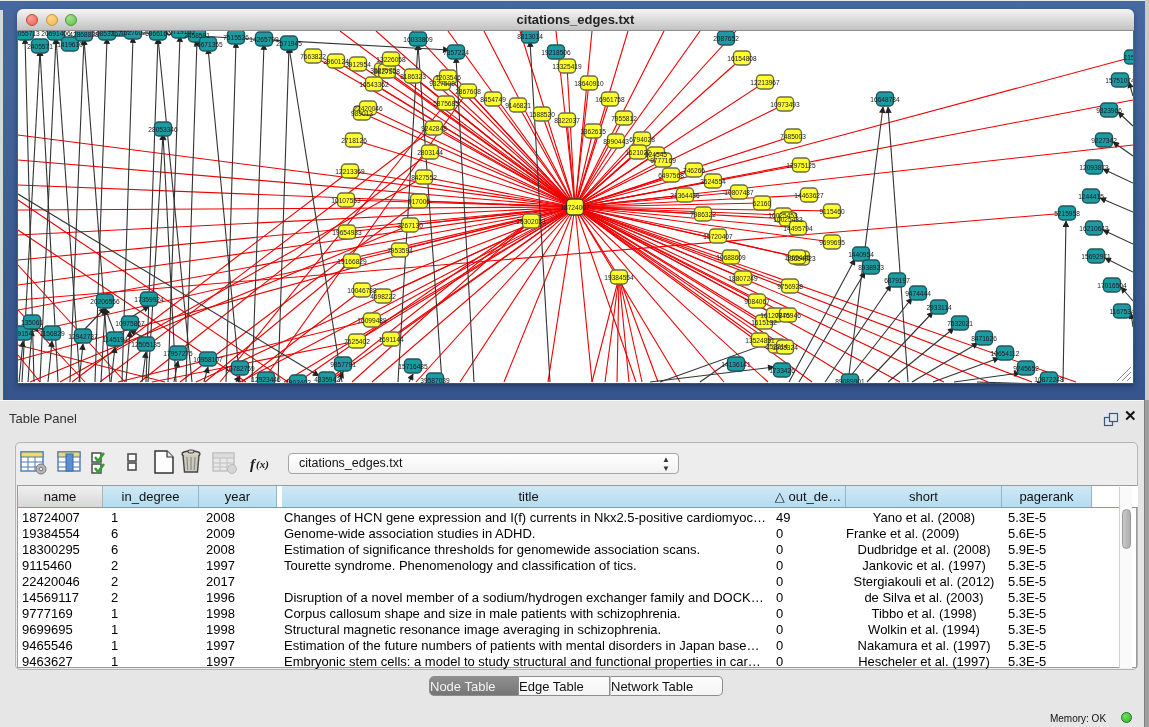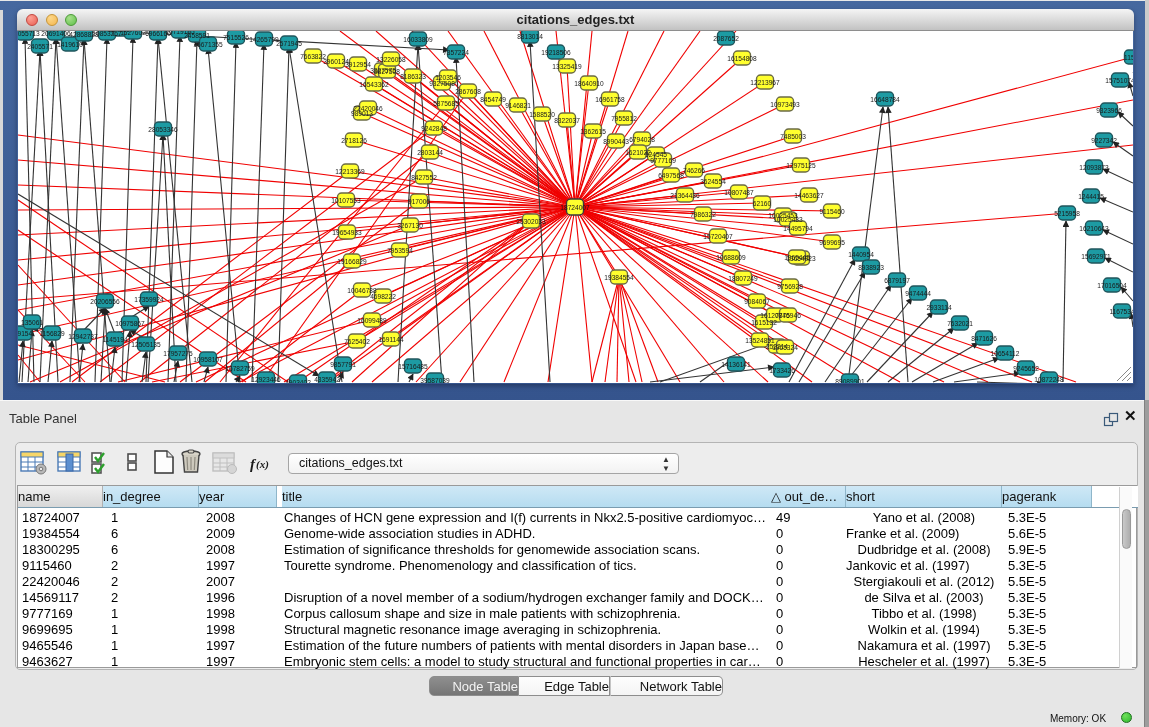--- a/index.html
+++ b/index.html
@@ -12,29 +12,29 @@
 .tl{position:absolute;top:5px;width:12px;height:12px;border-radius:50%}
 #canvas{position:absolute;left:1px;top:22px;width:1115px;height:352px;background:#fff;overflow:hidden}
 #tp{position:absolute;left:0;top:400px;width:1149px;height:327px;background:#e6e6e6;border-top:1px solid #f8f8f8}
 #tp .cap{position:absolute;left:9px;top:10px;font-size:13px;color:#333}
 #float{position:absolute;left:1103px;top:11px}
 #closex{position:absolute;left:1124px;top:6px;font-size:15px;font-weight:bold;color:#111}
 #panel{position:absolute;left:15px;top:41px;width:1123px;height:228px;background:#ededed;border:1px solid #b4b4b4;border-radius:5px}
 #combo{position:absolute;left:272px;top:10px;width:391px;height:21px;background:linear-gradient(#ffffff,#f2f2f2);border:1px solid #a5a5a5;border-radius:4px;font-size:12.5px;color:#111;line-height:19px;padding-left:10px}
 #combo .arr{position:absolute;right:8px;top:1px;font-size:8px;color:#333;line-height:9px}
 #grid{position:absolute;left:1px;top:42px;width:1120px;height:183px;background:#fff;border:1px solid #9a9a9a}
-.th{position:absolute;top:0;height:21px;font-size:13px;color:#111;text-align:left;line-height:21px;border-right:1px solid #8fb6ca;background:linear-gradient(#cfe8f6,#b5dcf0)}
+.th{position:absolute;top:0;height:21px;font-size:13px;color:#111;text-align:center;line-height:21px;border-right:1px solid #8fb6ca;background:linear-gradient(#cfe8f6,#b5dcf0)}
 .th.gray{background:linear-gradient(#f0f0f0,#d7d7d7);border-right:1px solid #b0b0b0}
 #thead{position:absolute;left:0;top:0;width:1120px;height:22px;border-bottom:1px solid #7a9cb0;background:#fff}
 .tr{position:absolute;left:0;width:1120px;height:16px;font-size:13px;color:#000}
 .tr span{position:absolute;top:0;line-height:16px;white-space:nowrap}
 #sb{position:absolute;left:1101px;top:1px;width:13px;height:181px;background:#fafafa;border-left:1px solid #d0d0d0}
 #sb .thumb{position:absolute;left:2px;top:22px;width:9px;height:40px;background:linear-gradient(90deg,#c9c9c9,#adadad);border:1px solid #999;border-radius:5px}
 #tabs{position:absolute;left:429px;top:275px;height:20px;font-size:13px}
-.tab{position:absolute;top:0;height:20px;line-height:19px;text-align:right;border:1px solid #8d8d8d}
+.tab{position:absolute;top:0;height:20px;line-height:19px;text-align:left;border:1px solid #8d8d8d}
 #tab1{left:0;width:90px;background:linear-gradient(#8f8f8f,#757575);color:#f4f4f4;border-radius:5px 0 0 5px}
 #tab2{left:90px;width:91px;background:linear-gradient(#fdfdfd,#f4f4f4);color:#111;border-left:none}
 #tab3{left:181px;width:113px;background:linear-gradient(#fdfdfd,#f4f4f4);color:#111;border-left:1px solid #c4c4c4;border-radius:0 5px 5px 0}
 #mem{position:absolute;left:1040px;top:312px;width:76px;text-align:center;font-size:10px;color:#111}
 #dot{position:absolute;left:1121px;top:311px;width:11px;height:11px;border-radius:50%;background:radial-gradient(circle at 35% 30%,#6fe05a,#2db82d);border:1px solid #1e6e1e}
 #rbar{position:absolute;left:1144px;top:400px;width:5px;height:327px;background:#9d9d9d;border-left:1px solid #808080}
 </style></head><body>
 <div id="desk"></div>
 <div id="lstrip"></div>
 <div id="rstrip"></div>
@@ -656,27 +656,27 @@
             <span style="left:775px">0</span>
             <span style="left:845px;width:156px;text-align:center">Dudbridge et al. (2008)</span>
             <span style="left:1007px">5.9E-5</span>
           </div>
           <div class="tr" style="top:72px">
             <span style="left:21px">9115460</span>
             <span style="left:110px">2</span>
             <span style="left:205px">1997</span>
             <span style="left:283px">Tourette syndrome. Phenomenology and classification of tics.</span>
             <span style="left:775px">0</span>
-            <span style="left:845px;width:156px;">Jankovic et al. (1997)</span>
+            <span style="left:845px;width:156px;text-align:center">Jankovic et al. (1997)</span>
             <span style="left:1007px">5.3E-5</span>
           </div>
           <div class="tr" style="top:88px">
             <span style="left:21px">22420046</span>
             <span style="left:110px">2</span>
-            <span style="left:205px">2007</span>
+            <span style="left:205px">2017</span>
             <span style="left:775px">0</span>
             <span style="left:845px;width:156px;text-align:center">Stergiakouli et al. (2012)</span>
             <span style="left:1007px">5.5E-5</span>
           </div>
           <div class="tr" style="top:104px">
             <span style="left:21px">14569117</span>
             <span style="left:110px">2</span>
             <span style="left:205px">1996</span>
             <span style="left:283px">Disruption of a novel member of a sodium/hydrogen exchanger family and DOCK…</span>
             <span style="left:775px">0</span>

